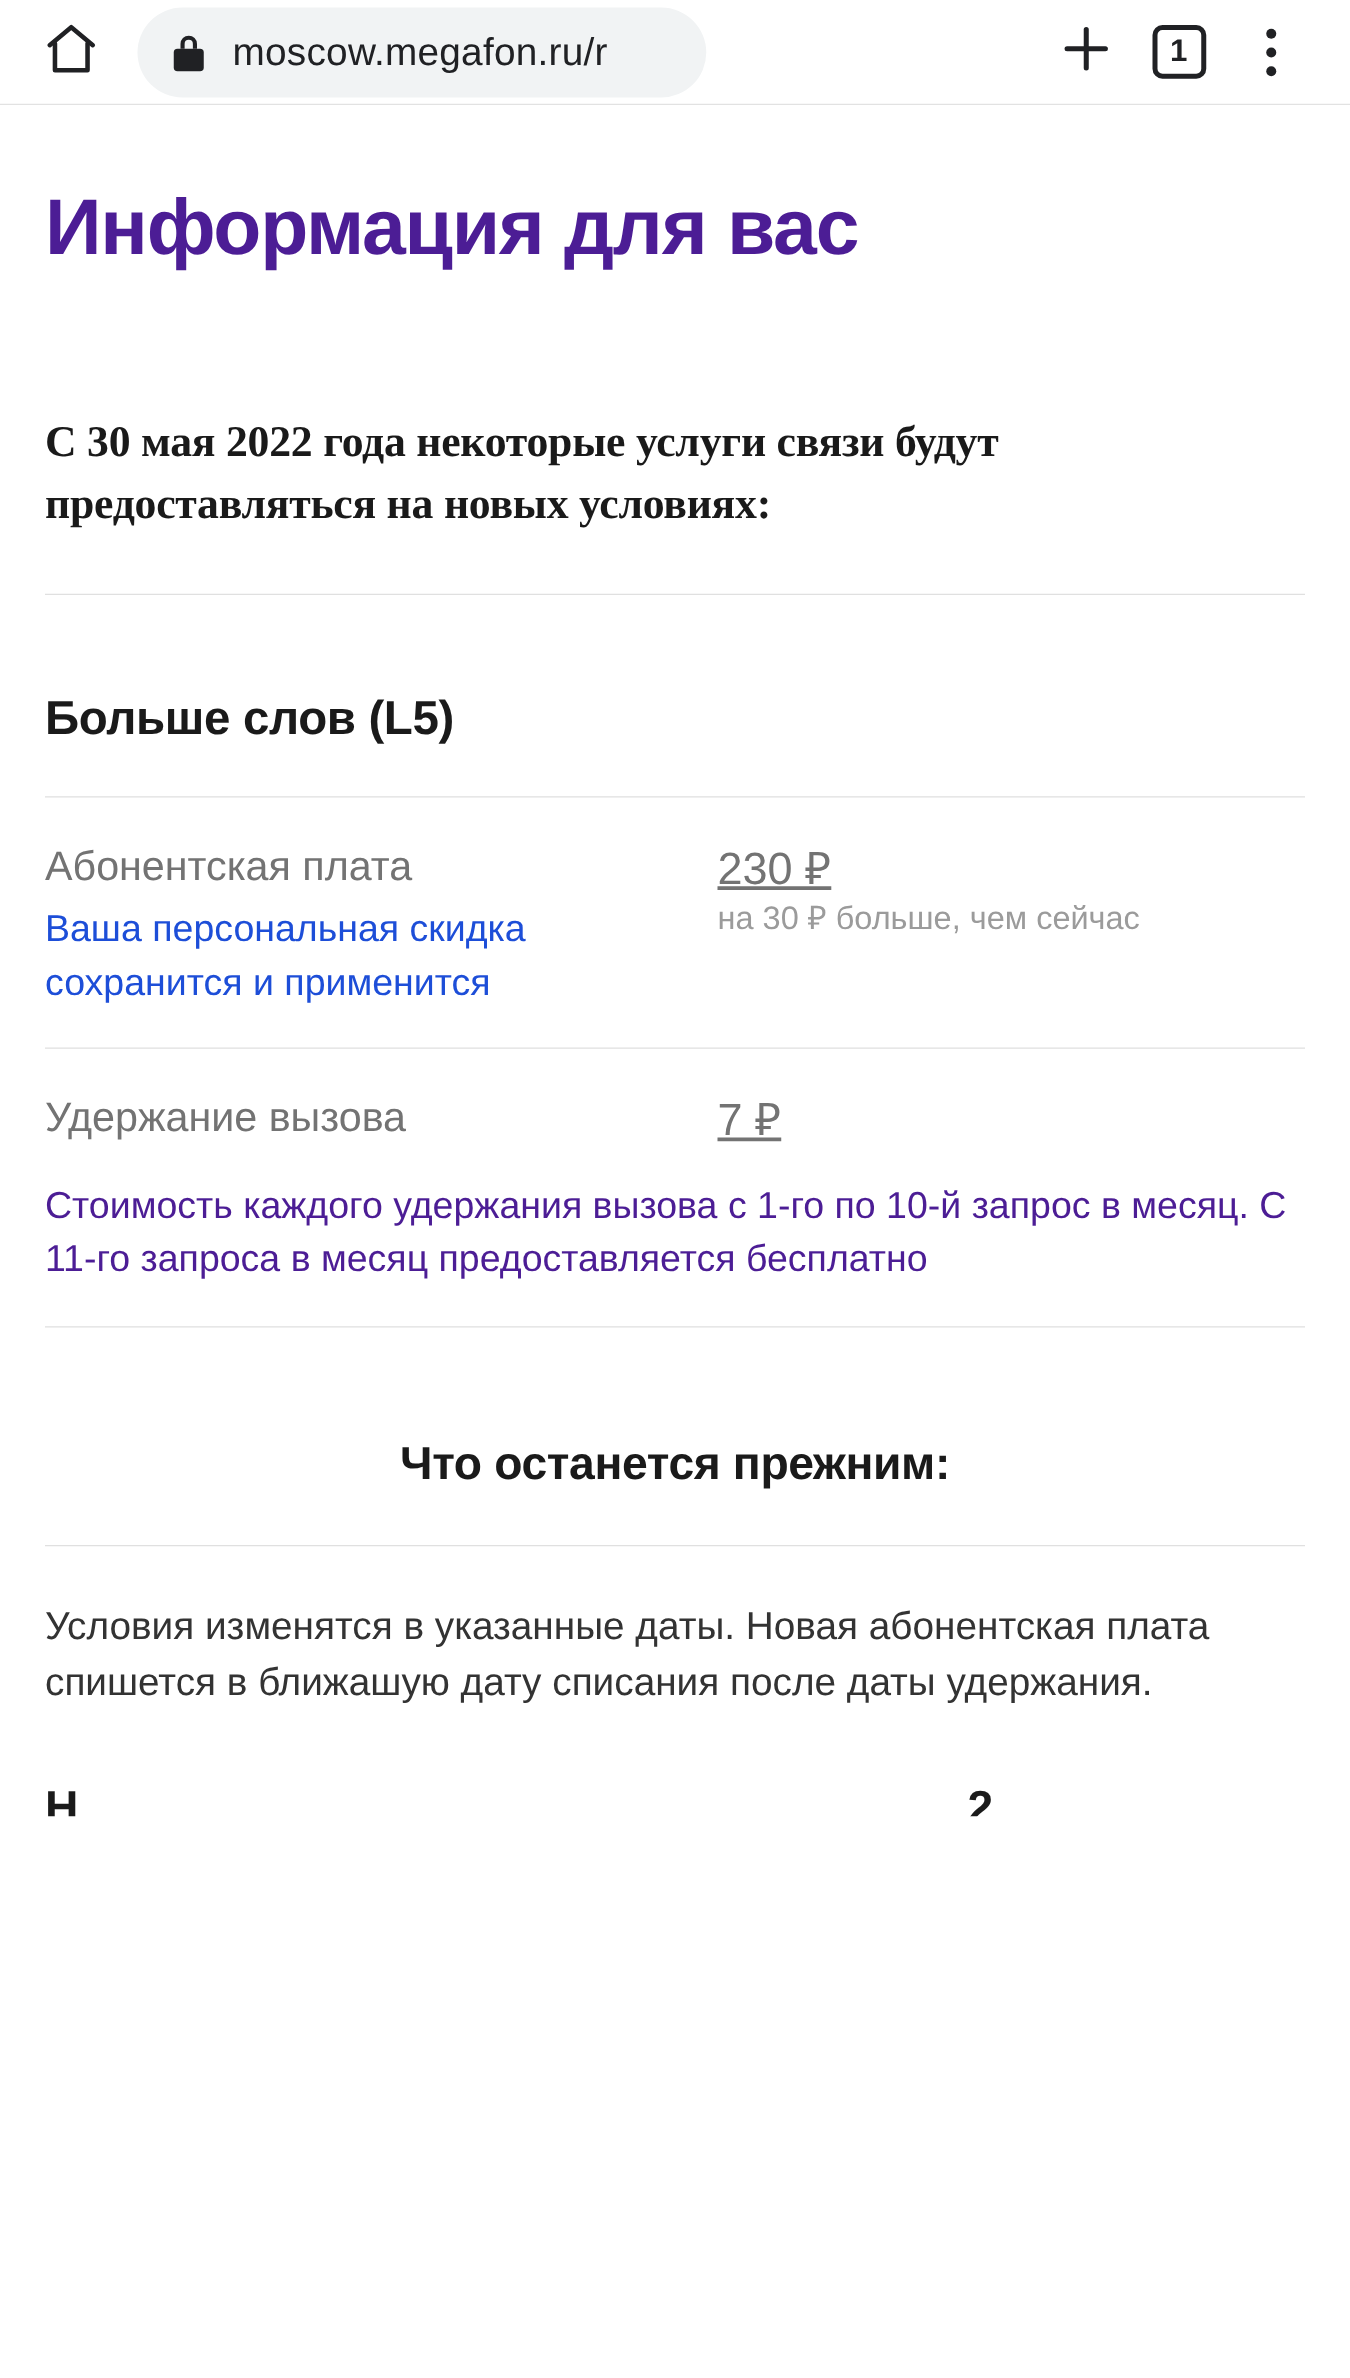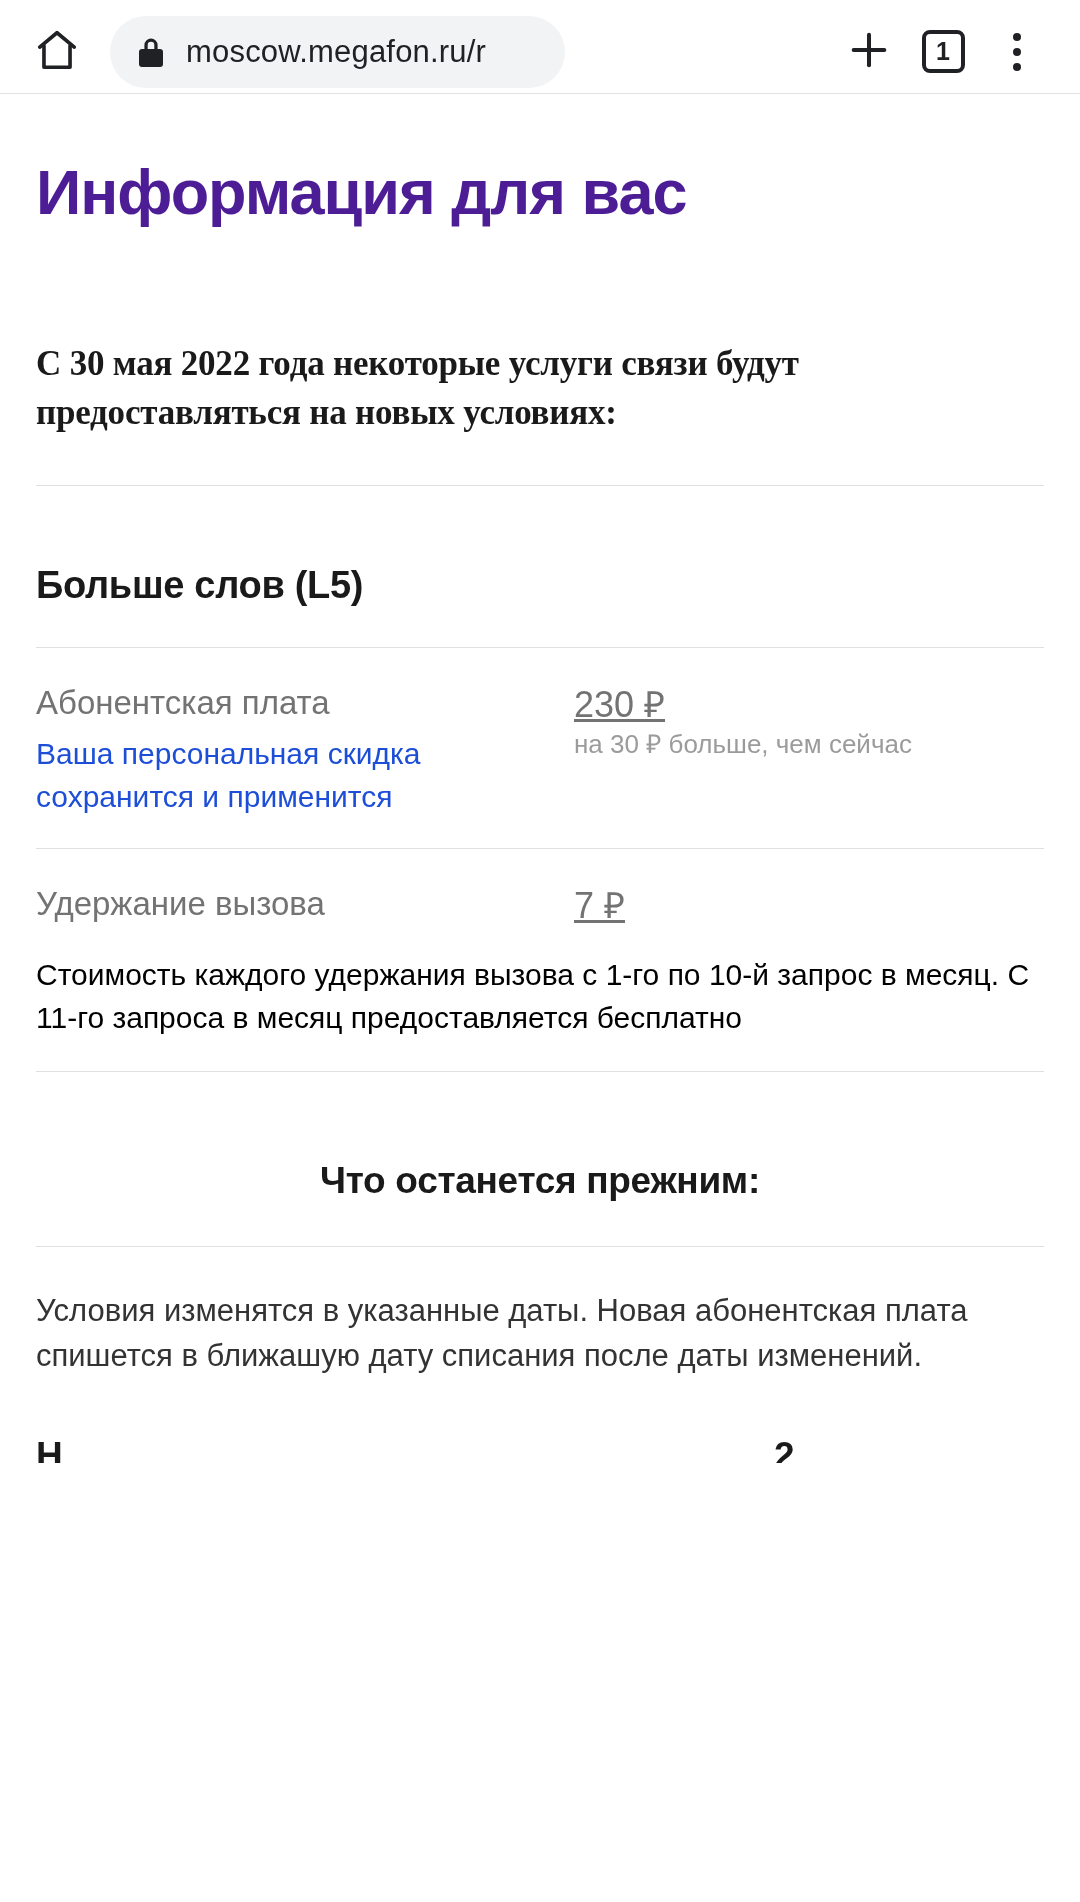--- a/index.html
+++ b/index.html
@@ -14,21 +14,20 @@
   }
 
   
   .browser-bar {
     height: 84px;
     display: flex;
     align-items: center;
     padding: 0 26px;
     background: #ffffff;
     border-bottom: 1px solid #e2e2e2;
-    margin-top: 10px;
   }
   .home-btn {
     width: 62px;
     height: 62px;
     display: flex;
     align-items: center;
     justify-content: center;
     flex: 0 0 auto;
   }
   .url-pill {
@@ -156,21 +155,21 @@
     line-height: 1.3;
     margin-top: 6px;
   }
   .price-sub {
     font-size: 26px;
     color: #9b9b9b;
     line-height: 1.36;
   }
   .full-note {
     font-size: 30px;
-    color: #000000;
+    color: #4c1d95;
     line-height: 1.42;
     margin-top: -4px;
     padding-bottom: 32px;
   }
   .rule.r3 { margin-top: 0; }
   .subhead {
     font-size: 37px;
     font-weight: bold;
     color: #1a1a1a;
     margin-top: 88px;
@@ -288,20 +287,20 @@
     </div>
   </div>
   <div class="full-note">Стоимость каждого удержания вызова с 1-го по 10-й запрос в месяц. С 11-го запроса в месяц предоставляется бесплатно</div>
 
   <div class="rule r3"></div>
 
   <div class="subhead">Что останется прежним:</div>
 
   <div class="rule r4"></div>
 
-  <div class="body-para">Условия изменятся в указанные даты. Новая абонентская плата спишется в ближашую дату списания после даты изменений.</div>
+  <div class="body-para">Условия изменятся в указанные даты. Новая абонентская плата спишется в ближашую дату списания после даты удержания.</div>
 
   <div class="cut-row">
     <div class="cut-left">Н</div>
     <div class="cut-right">2</div>
   </div>
 
 </div>
 
 </body></html>

